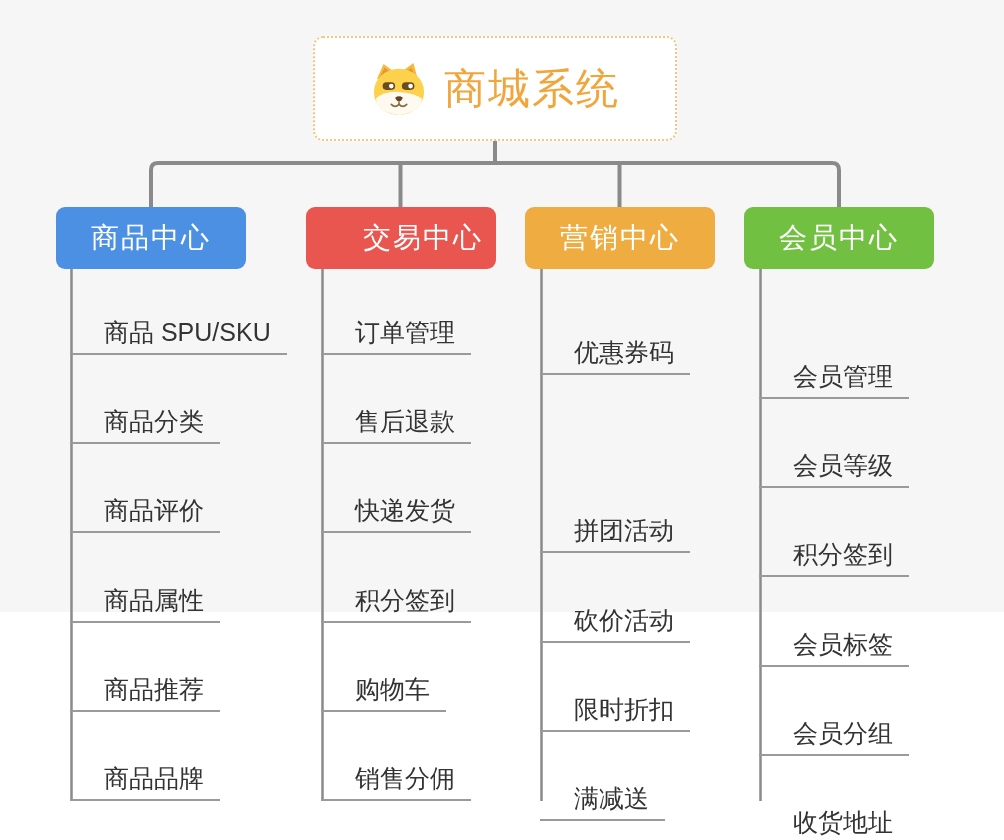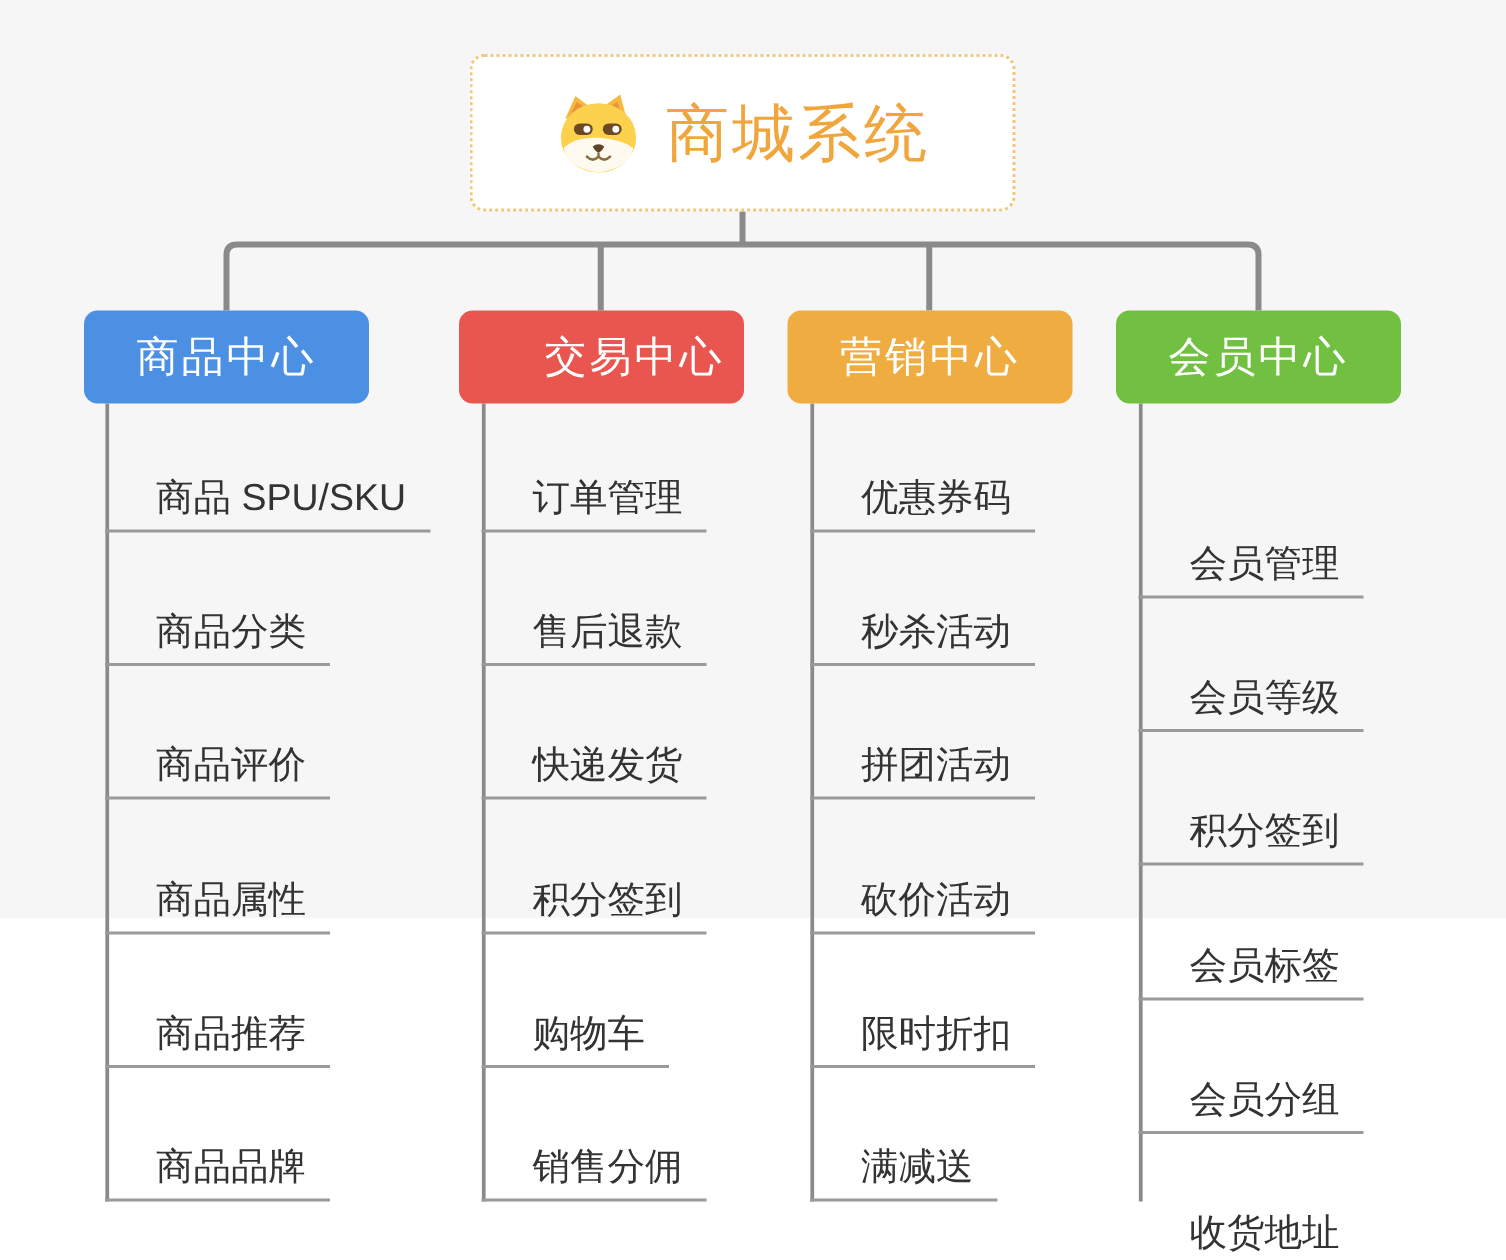--- a/index.html
+++ b/index.html
@@ -64,21 +64,21 @@
     font-size: 25px;
     line-height: 30px;
     color: #333333;
     padding: 0 16px 6px 34px;
     border-bottom: 2px solid #9a9a9a;
     white-space: nowrap;
     cursor: pointer;
   }
   .c0 { left: 70px; }
   .c1 { left: 321px; }
-  .c2 { left: 540px; }
+  .c2 { left: 540px; margin-top: 20px; }
   .c3 { left: 759px; margin-top: 44px; }
   .r0 { top: 317px; }
   .r1 { top: 406px; text-align: right; }
   .r2 { top: 495px; }
   .r3 { top: 585px; }
   .r4 { top: 674px; }
   .r5 { top: 763px; }
 </style>
 </head>
 <body>
@@ -132,21 +132,20 @@
   <div class="leaf c0 r5">商品品牌</div>
 
   <div class="leaf c1 r0">订单管理</div>
   <div class="leaf c1 r1">售后退款</div>
   <div class="leaf c1 r2">快递发货</div>
   <div class="leaf c1 r3">积分签到</div>
   <div class="leaf c1 r4">购物车</div>
   <div class="leaf c1 r5">销售分佣</div>
 
   <div class="leaf c2 r0">优惠券码</div>
-  <div class="leaf c2 r1">秒杀活动</div>
   <div class="leaf c2 r2">拼团活动</div>
   <div class="leaf c2 r3">砍价活动</div>
   <div class="leaf c2 r4">限时折扣</div>
   <div class="leaf c2 r5">满减送</div>
 
   <div class="leaf c3 r0">会员管理</div>
   <div class="leaf c3 r1">会员等级</div>
   <div class="leaf c3 r2">积分签到</div>
   <div class="leaf c3 r3">会员标签</div>
   <div class="leaf c3 r4">会员分组</div>

